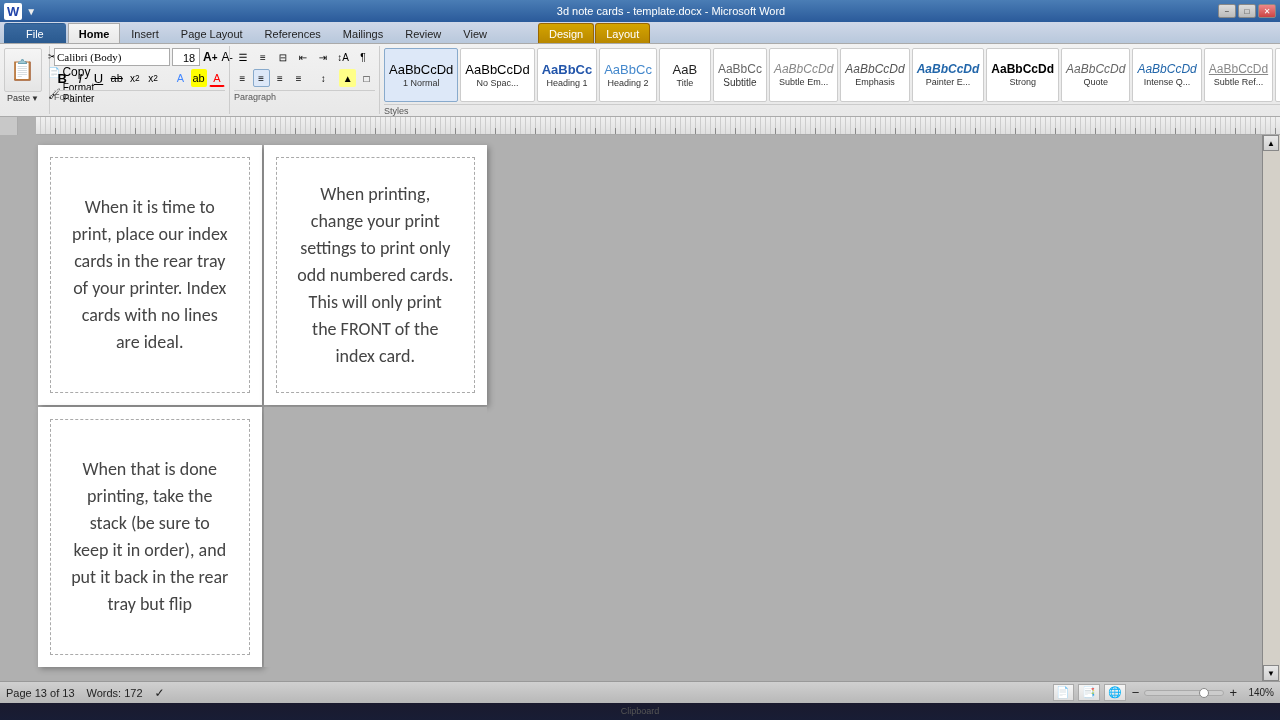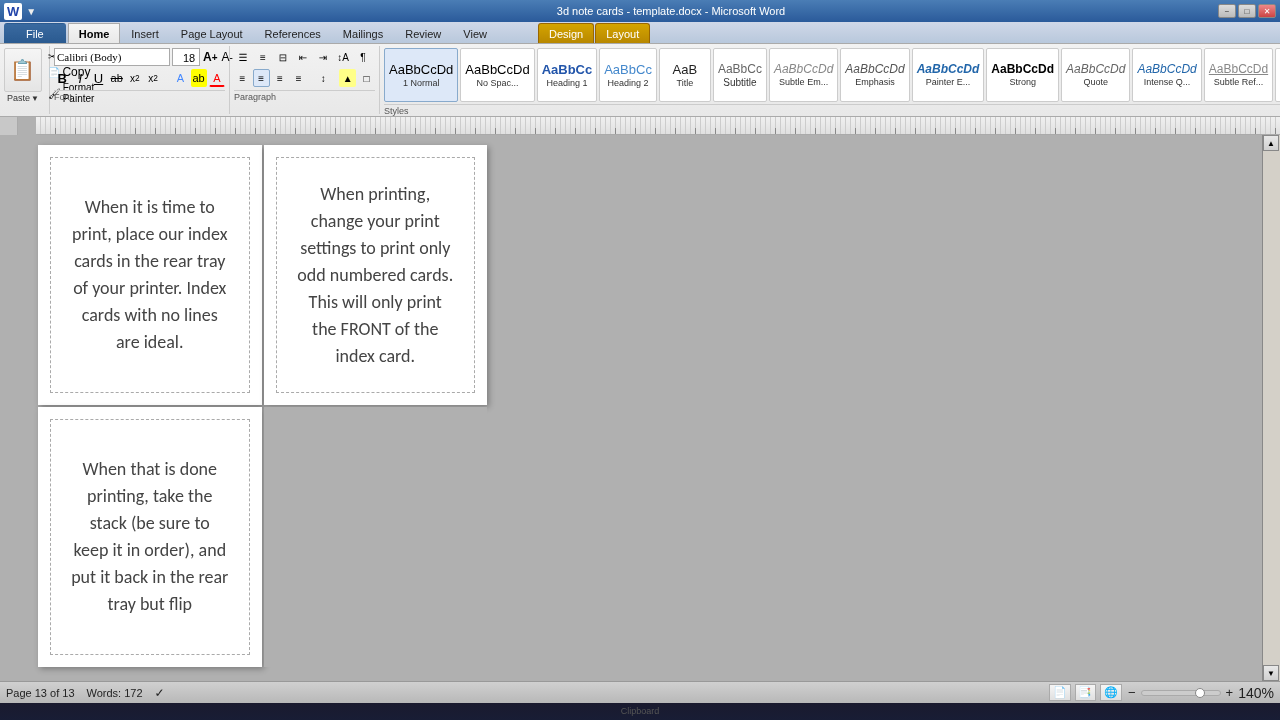--- a/index.html
+++ b/index.html
@@ -435,21 +435,21 @@
   <div class="status-right">
     <span style="font-size:11px;padding:1px 3px;border:1px solid #aaa;cursor:pointer;background:linear-gradient(to bottom,#f5f5f5,#e0e0e0);">📄</span>
     <span style="font-size:11px;padding:1px 3px;border:1px solid #aaa;cursor:pointer;background:linear-gradient(to bottom,#f5f5f5,#e0e0e0);">📑</span>
     <span style="font-size:11px;padding:1px 3px;border:1px solid #aaa;cursor:pointer;background:linear-gradient(to bottom,#f5f5f5,#e0e0e0);">🌐</span>
     <div class="status-zoom">
       <span style="cursor:pointer;font-size:13px;padding:0 2px;">−</span>
       <div style="width:80px;height:6px;background:#ccc;border:1px solid #aaa;border-radius:3px;position:relative;cursor:pointer;">
         <div style="position:absolute;left:75%;top:-3px;width:10px;height:10px;background:white;border:1px solid #888;border-radius:50%;transform:translateX(-50%);"></div>
       </div>
       <span style="cursor:pointer;font-size:13px;padding:0 2px;">+</span>
-      <span style="font-size:14px;min-width:32px;text-align:right;">140%</span>
+      <span style="font-size:10px;min-width:32px;text-align:right;">140%</span>
     </div>
   </div>
 </div>
 
 <div id="taskbar">
 
   <div class="taskbar-spacer"></div>
 
 </div>
 

